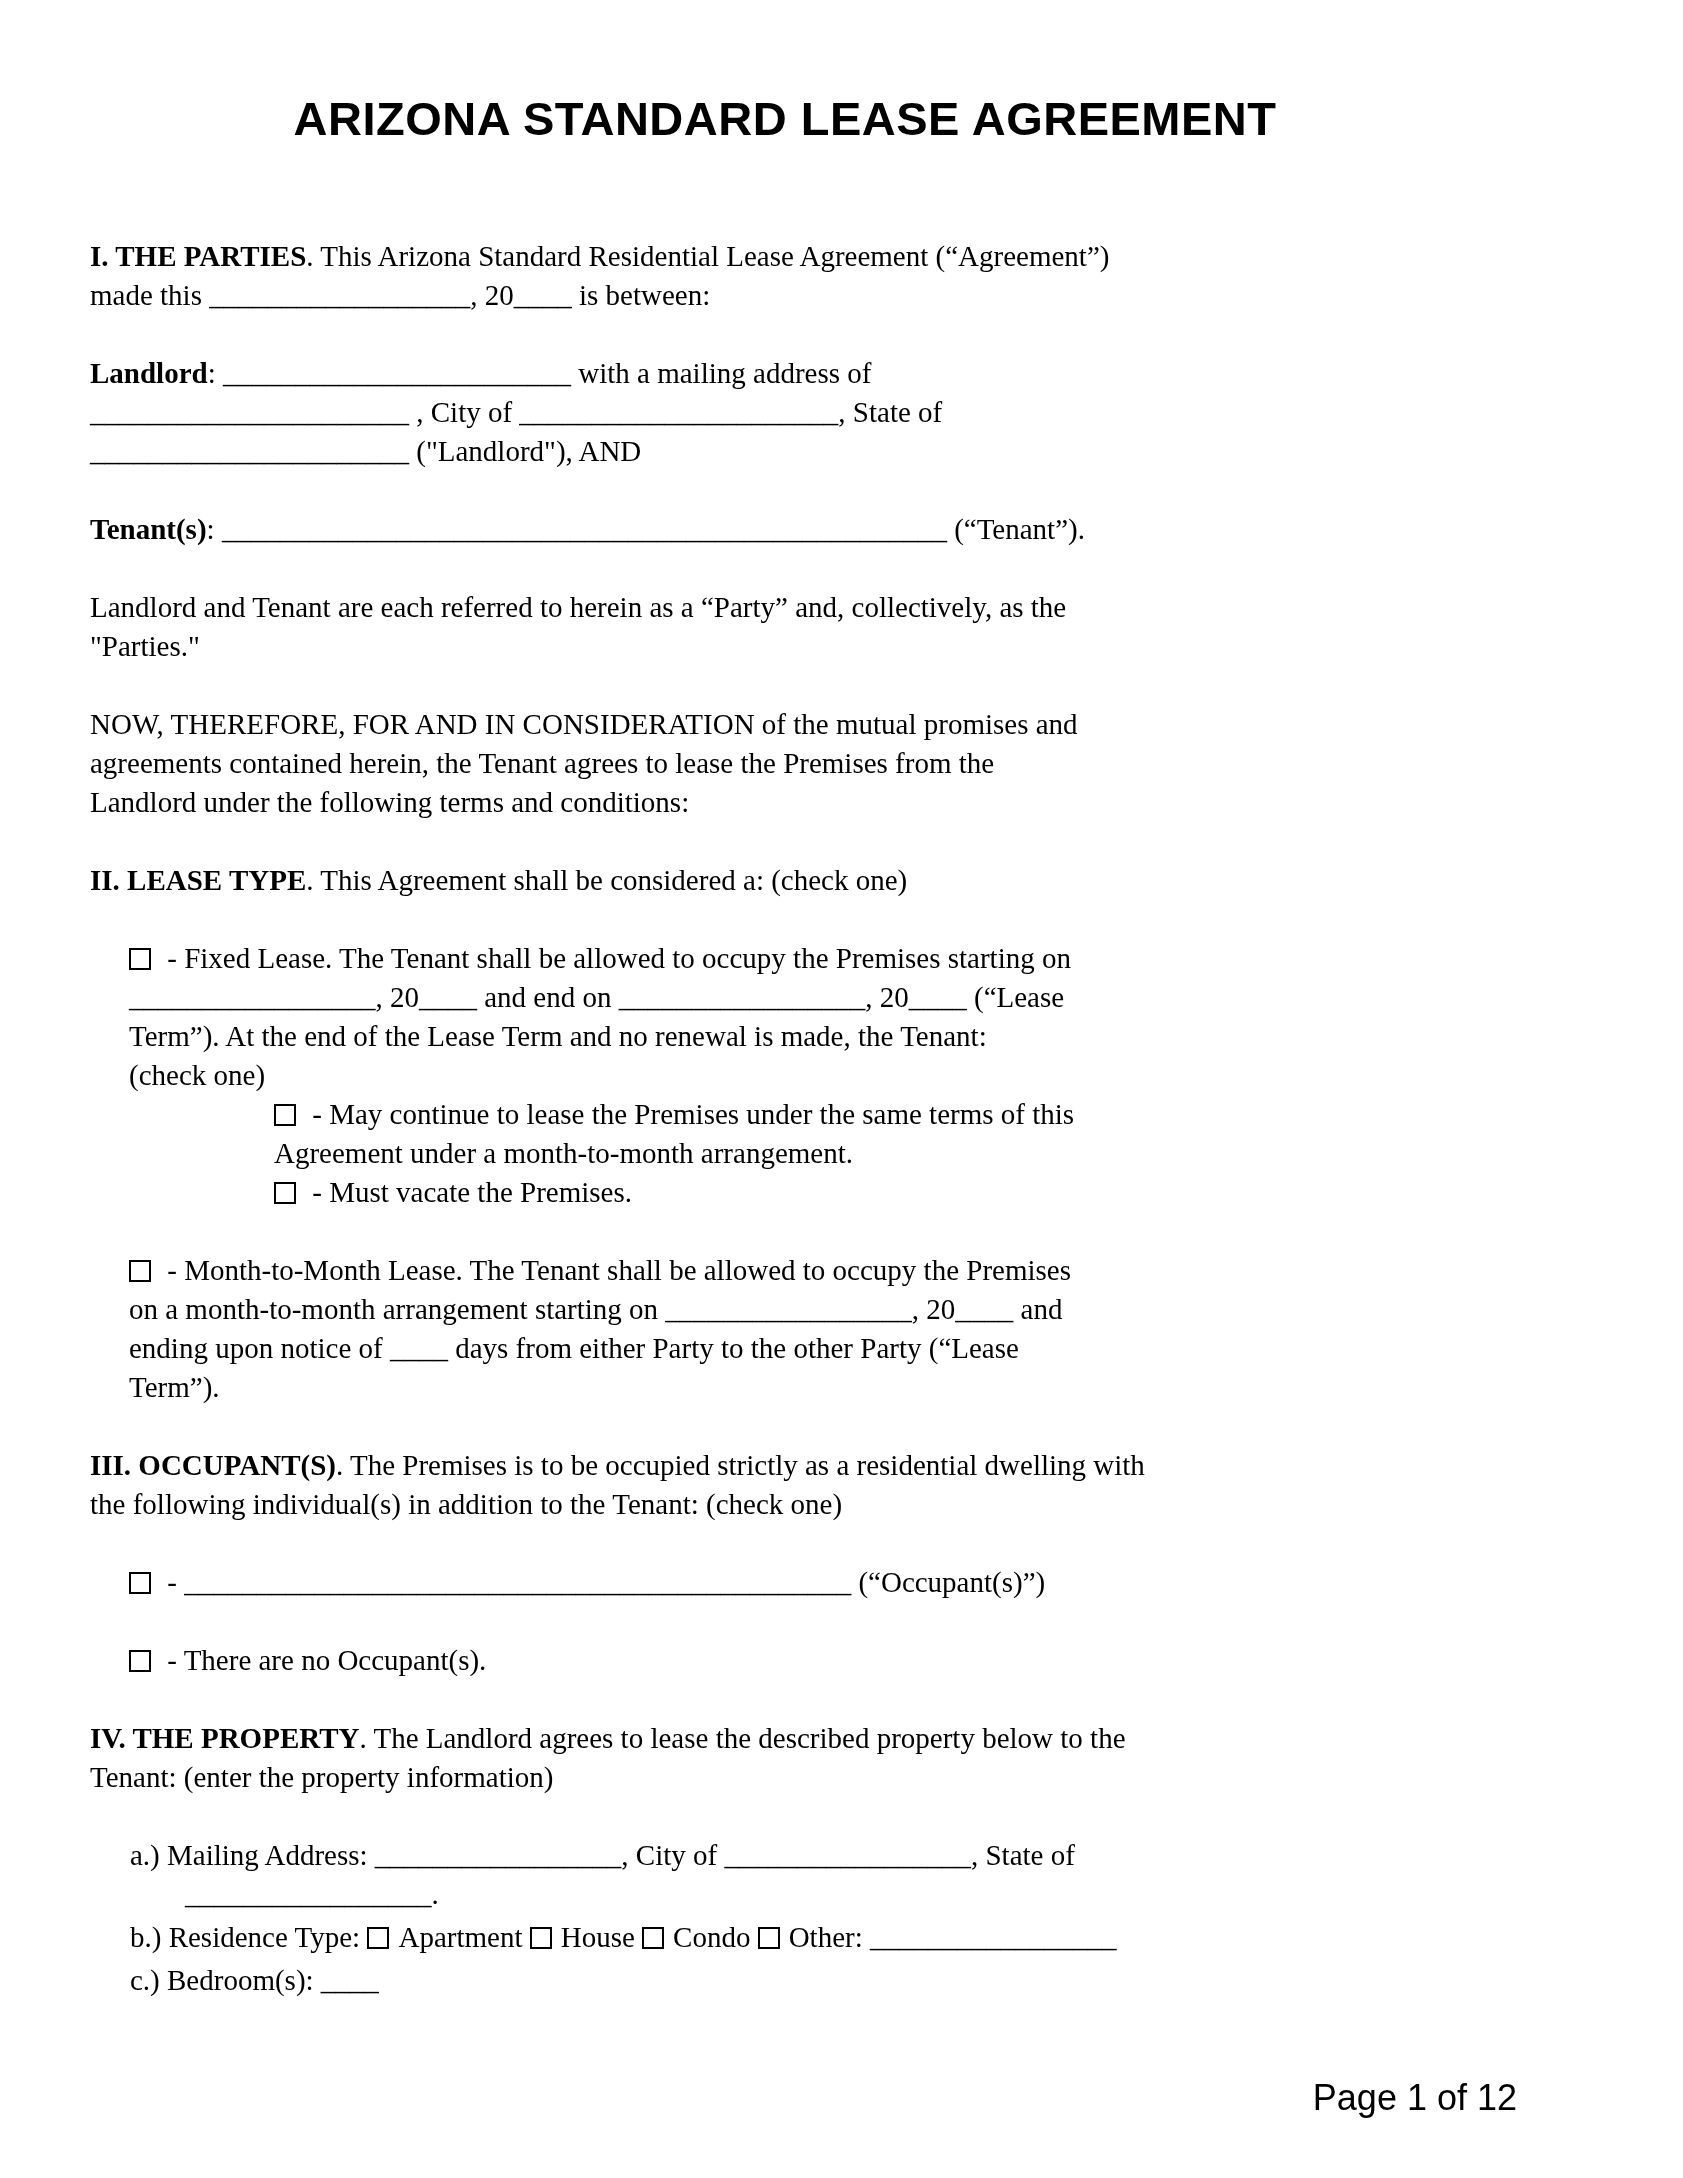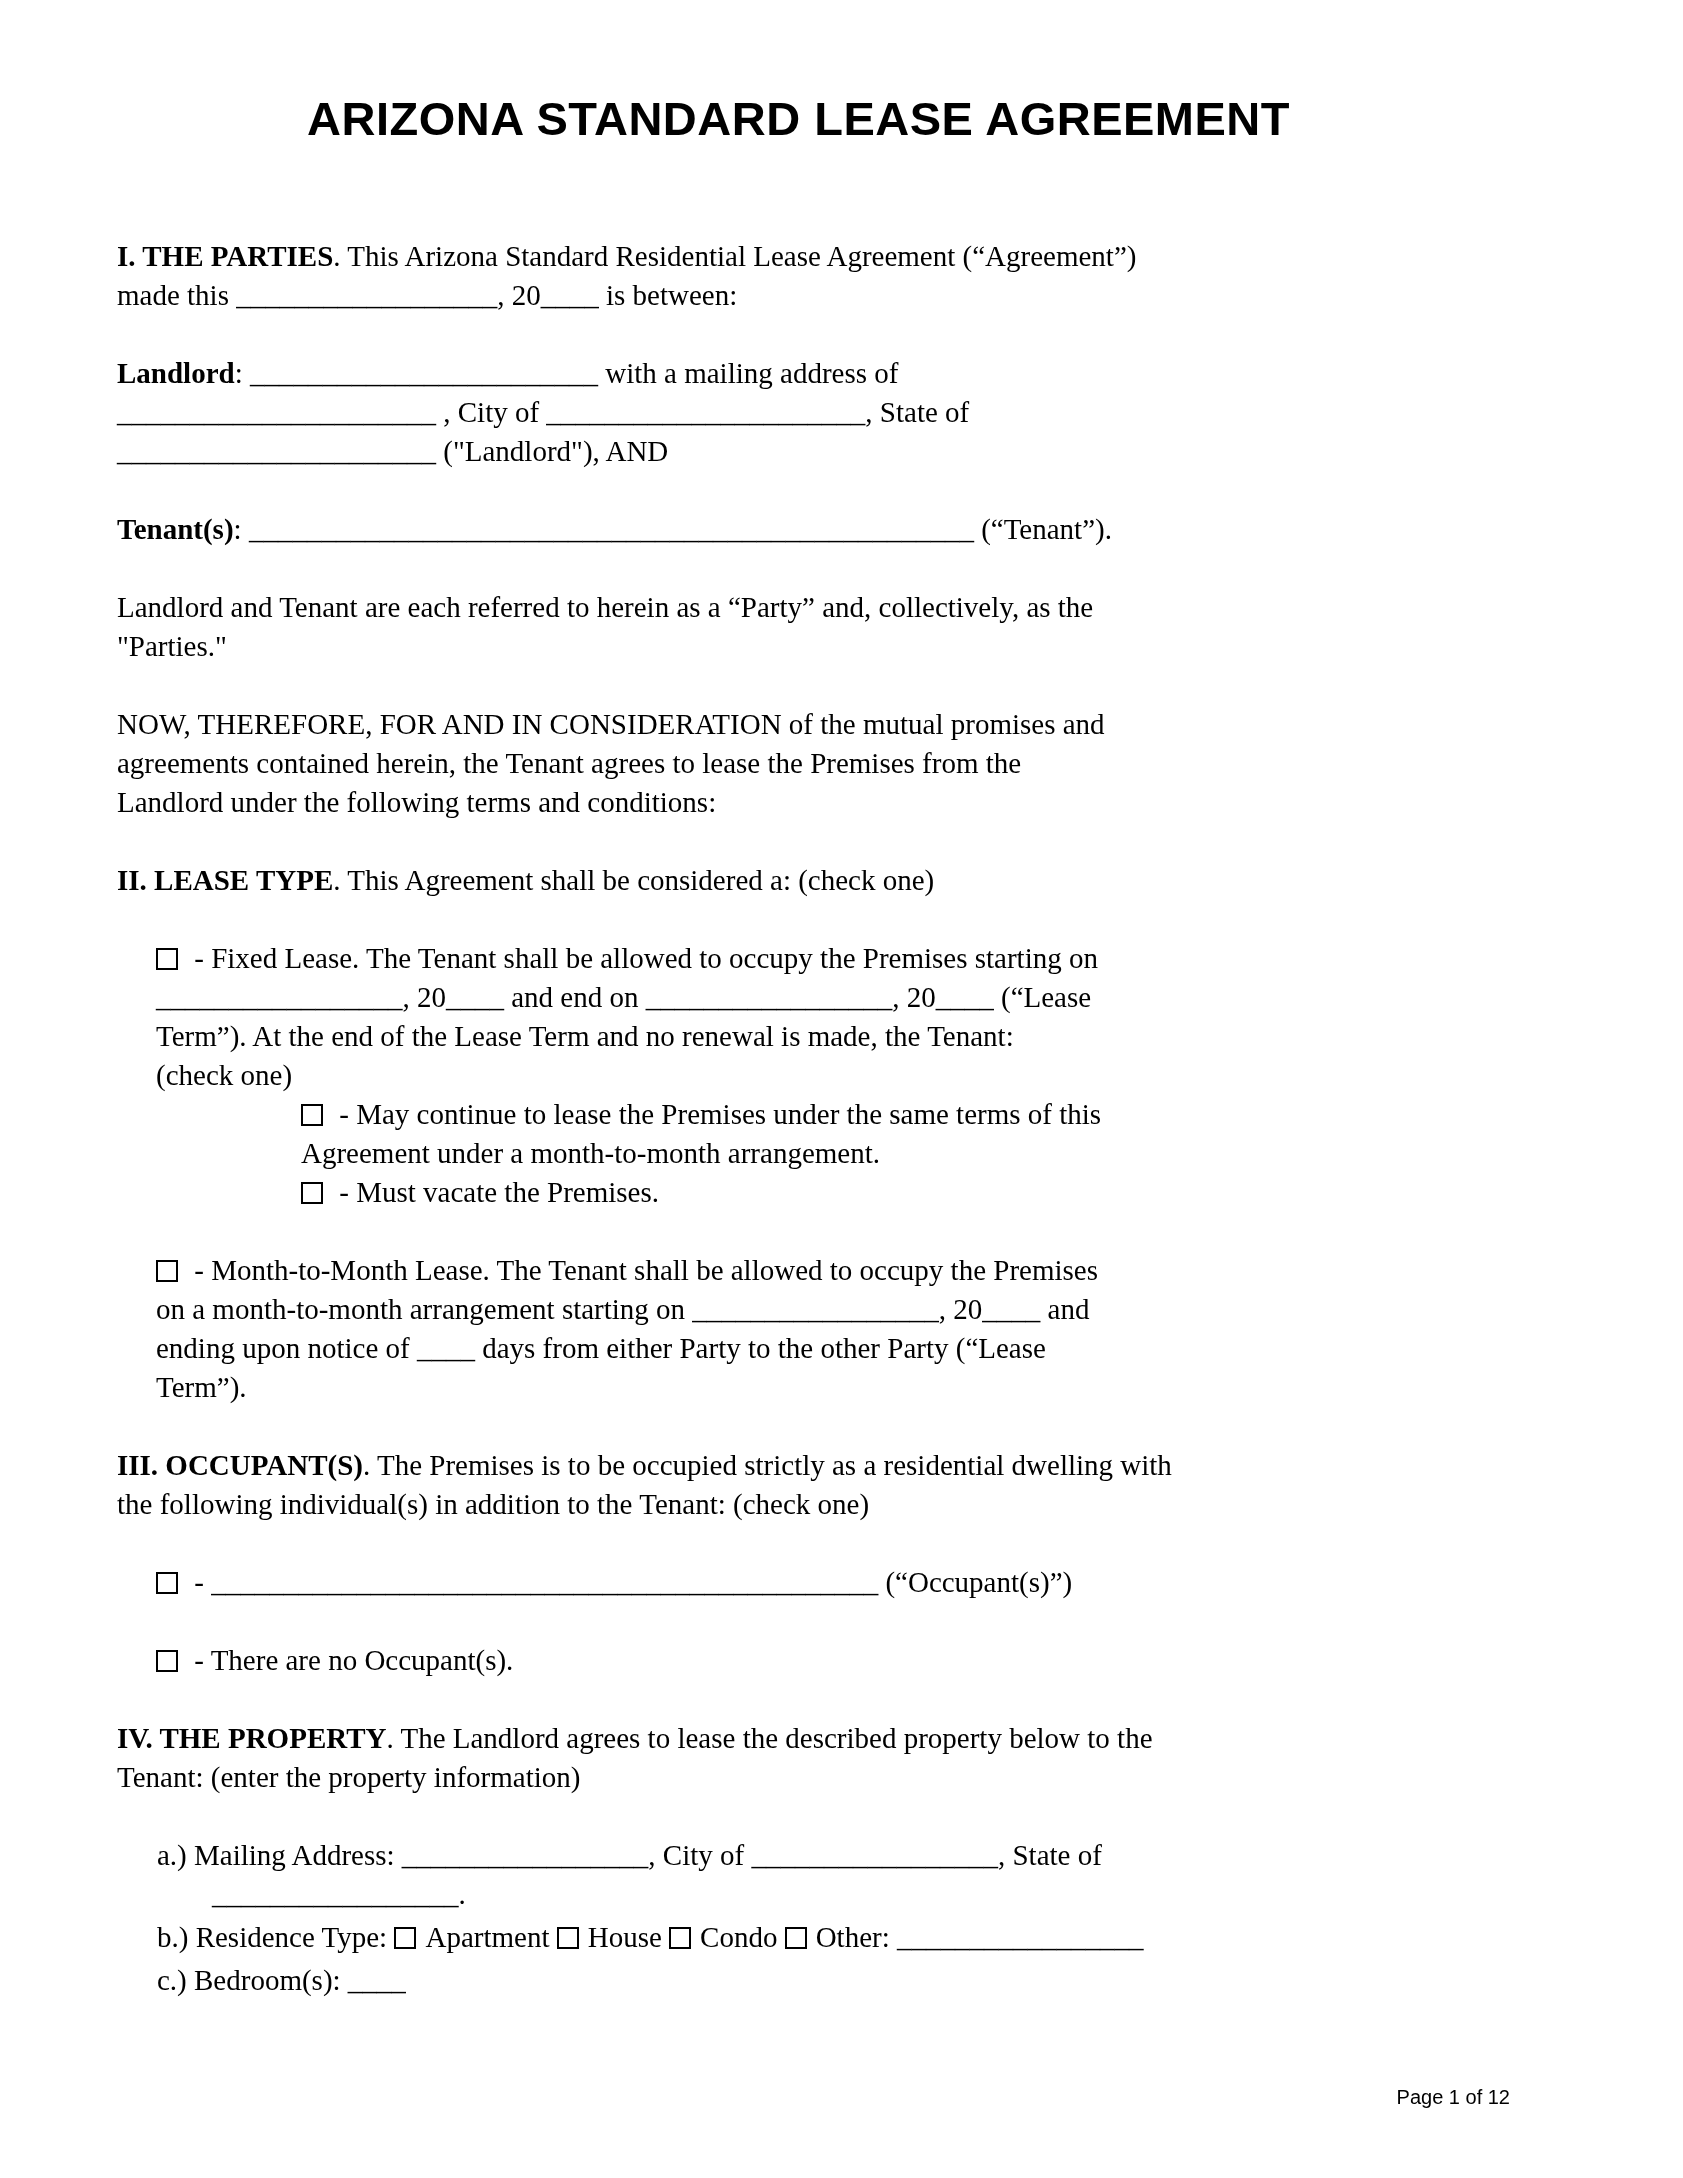--- a/index.html
+++ b/index.html
@@ -11,21 +11,21 @@
   .page {
     position: relative;
     width: 1683px;
     height: 2178px;
     box-sizing: border-box;
     background: #ffffff;
     color: #000000;
     font-family: "Liberation Sans", sans-serif;
     font-size: 29px;
     line-height: 39px;
-    padding: 91px 203px 0 117px;
+    padding: 91px 203px 0 90px;
     overflow: hidden;
   }
   .doc-title {
     margin: 0 0 91px 0;
     text-align: center;
     font-size: 47px;
     line-height: 55px;
     font-weight: bold;
     letter-spacing: 0.5px;
   }
@@ -46,23 +46,23 @@
     width: 18px;
     height: 18px;
     border: 2px solid #000;
     background: #fff;
     vertical-align: -2px;
     margin-right: 9px;
     cursor: pointer;
   }
   .footer {
     position: absolute;
-    right: 173px;
+    right: 166px;
     bottom: 61px;
-    font-size: 20px;
+    font-size: 36px;
     margin-left: 32px;
   }
 </style>
 </head>
 <body>
 
 <div class="page">
 
   <h1 class="doc-title">ARIZONA STANDARD LEASE AGREEMENT</h1>
 

